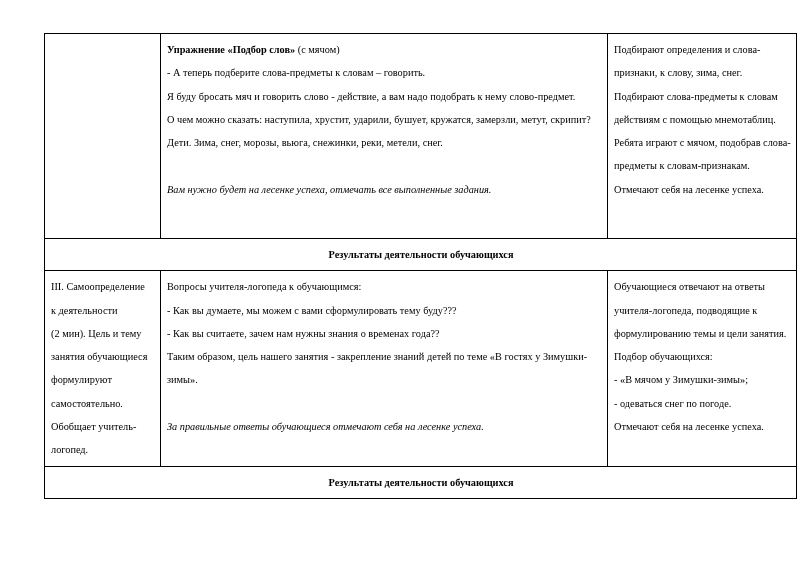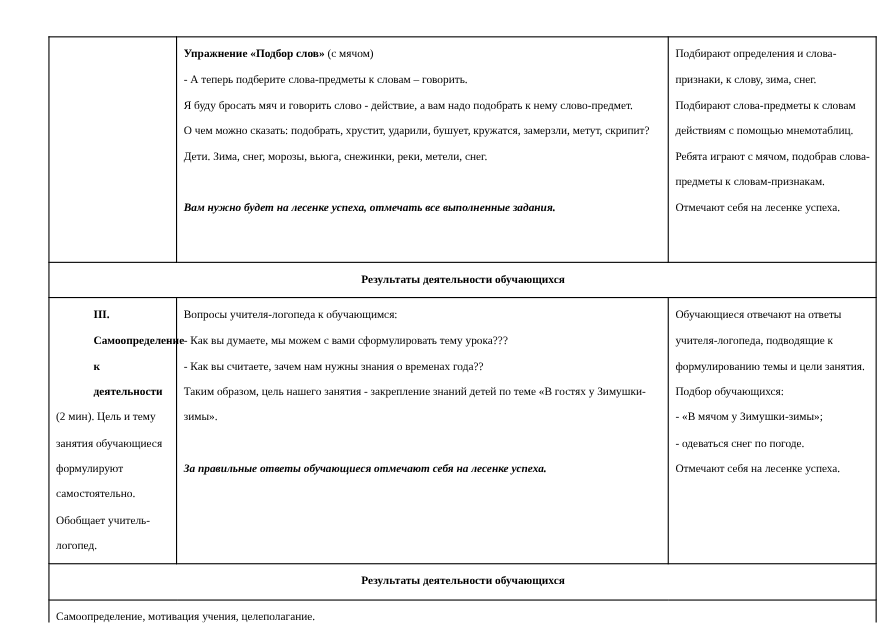--- a/index.html
+++ b/index.html
@@ -33,23 +33,23 @@
     vertical-align: top;
     padding: 4px 5px 4px 6px;
     font-size: 10.3px;
     line-height: 23.3px;
   }
   col.c1 { width: 116px; }
   col.c2 { width: 447px; }
   col.c3 { width: 189px; }
 
   .cell-stage { font-size: 10.3px; }
-  .stage-head { font-weight: bold; margin-left: 34px; }
+  .stage-head { font-weight: normal; }
   .line { white-space: normal; }
-  .italic { font-style: italic; font-weight: bold; }
+  .italic { font-style: italic; }
   .bold { font-weight: bold; }
   .spacer-lines { line-height: 23.3px; }
   .results-header {
     text-align: center;
     font-weight: bold;
     font-size: 10.3px;
     line-height: 17px;
     padding-top: 2px;
     padding-bottom: 2px;
     margin-left: 30px;
@@ -76,21 +76,21 @@
     </colgroup>
     <tbody>
 
       <tr>
         <td class="cell-stage tall-first"></td>
 
         <td class="tall-first">
           <div class="line"><span class="bold">Упражнение «Подбор слов»</span><span> (с мячом)</span></div>
           <div class="line">- А теперь подберите слова-предметы к словам – говорить.</div>
           <div class="line">Я буду бросать мяч и говорить слово - действие, а вам надо подобрать к нему слово-предмет.</div>
-          <div class="line">О чем можно сказать: подобрать, хрустит, ударили, бушует, кружатся, замерзли, метут, скрипит?</div>
+          <div class="line">О чем можно сказать: наступила, хрустит, ударили, бушует, кружатся, замерзли, метут, скрипит?</div>
           <div class="line">Дети. Зима, снег, морозы, вьюга, снежинки, реки, метели, снег.</div>
           <div class="line spacer-lines">&nbsp;</div>
           <div class="line italic">Вам нужно будет на лесенке успеха, отмечать все выполненные задания.</div>
         </td>
 
         <td class="tall-first">
           <div class="line">Подбирают определения и слова-признаки, к слову, зима, снег.</div>
           <div class="line">Подбирают слова-предметы к словам действиям с помощью мнемотаблиц.</div>
           <div class="line">Ребята играют с мячом, подобрав слова-предметы к словам-признакам.</div>
           <div class="line">Отмечают себя на лесенке успеха.</div>
@@ -104,40 +104,37 @@
 
       <tr>
         <td class="cell-stage stage3">
           <div class="line stage-head">III. Самоопределение</div>
           <div class="line stage-head">к деятельности</div>
           <div class="line">(2 мин). Цель и тему занятия обучающиеся формулируют самостоятельно. Обобщает учитель-логопед.</div>
         </td>
 
         <td class="stage3">
           <div class="line">Вопросы учителя-логопеда к обучающимся:</div>
-          <div class="line">- Как вы думаете, мы можем с вами сформулировать тему урока???</div>
+          <div class="line">- Как вы думаете, мы можем с вами сформулировать тему буду???</div>
           <div class="line">- Как вы считаете, зачем нам нужны знания о временах года??</div>
           <div class="line">Таким образом, цель нашего занятия - закрепление знаний детей по теме «В гостях у Зимушки-зимы».</div>
           <div class="line spacer-lines">&nbsp;</div>
           <div class="line italic">За правильные ответы обучающиеся отмечают себя на лесенке успеха.</div>
         </td>
 
         <td class="stage3">
           <div class="line">Обучающиеся отвечают на ответы учителя-логопеда, подводящие к формулированию темы и цели занятия.</div>
           <div class="line">Подбор обучающихся:</div>
           <div class="line">- «В мячом у Зимушки-зимы»;</div>
           <div class="line">- одеваться снег по погоде.</div>
           <div class="line">Отмечают себя на лесенке успеха.</div>
         </td>
       </tr>
 
       <tr>
         <td class="results-header" colspan="3">Результаты деятельности обучающихся</td>
       </tr>
 
-      <tr>
-        <td class="results-body" colspan="3">Самоопределение, мотивация учения, целеполагание.</td>
-      </tr>
 
     </tbody>
   </table>
 
 </div>
 
 </body></html>

